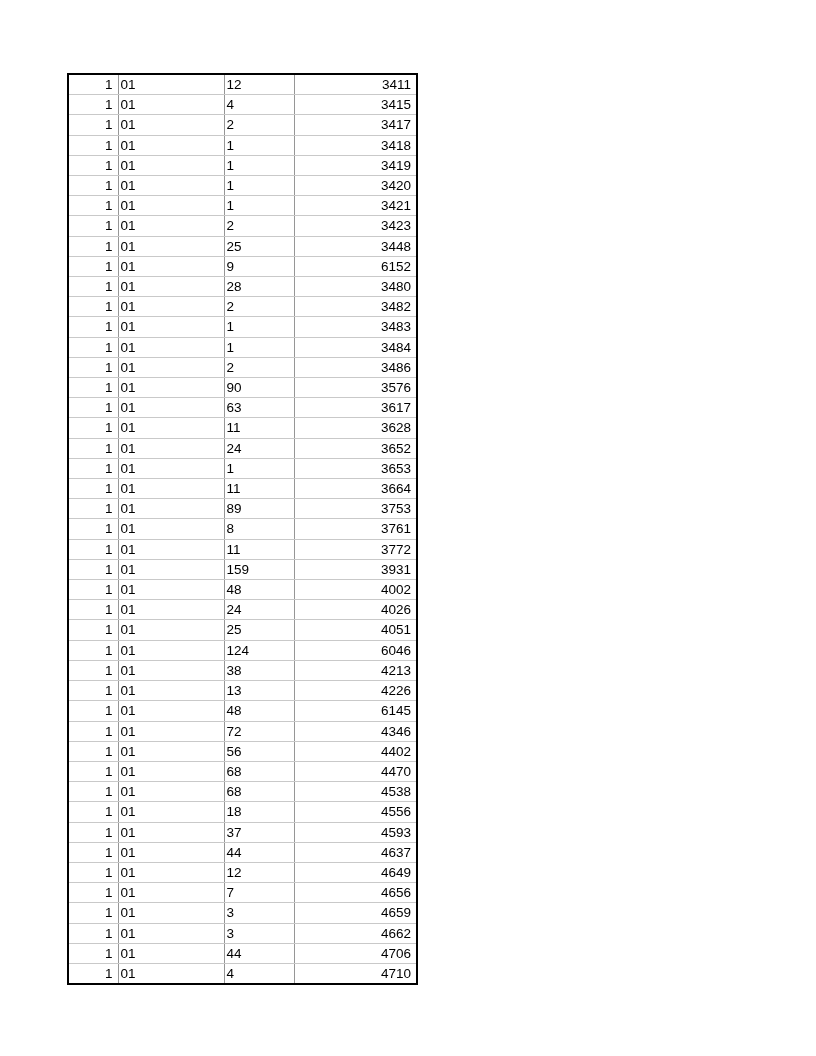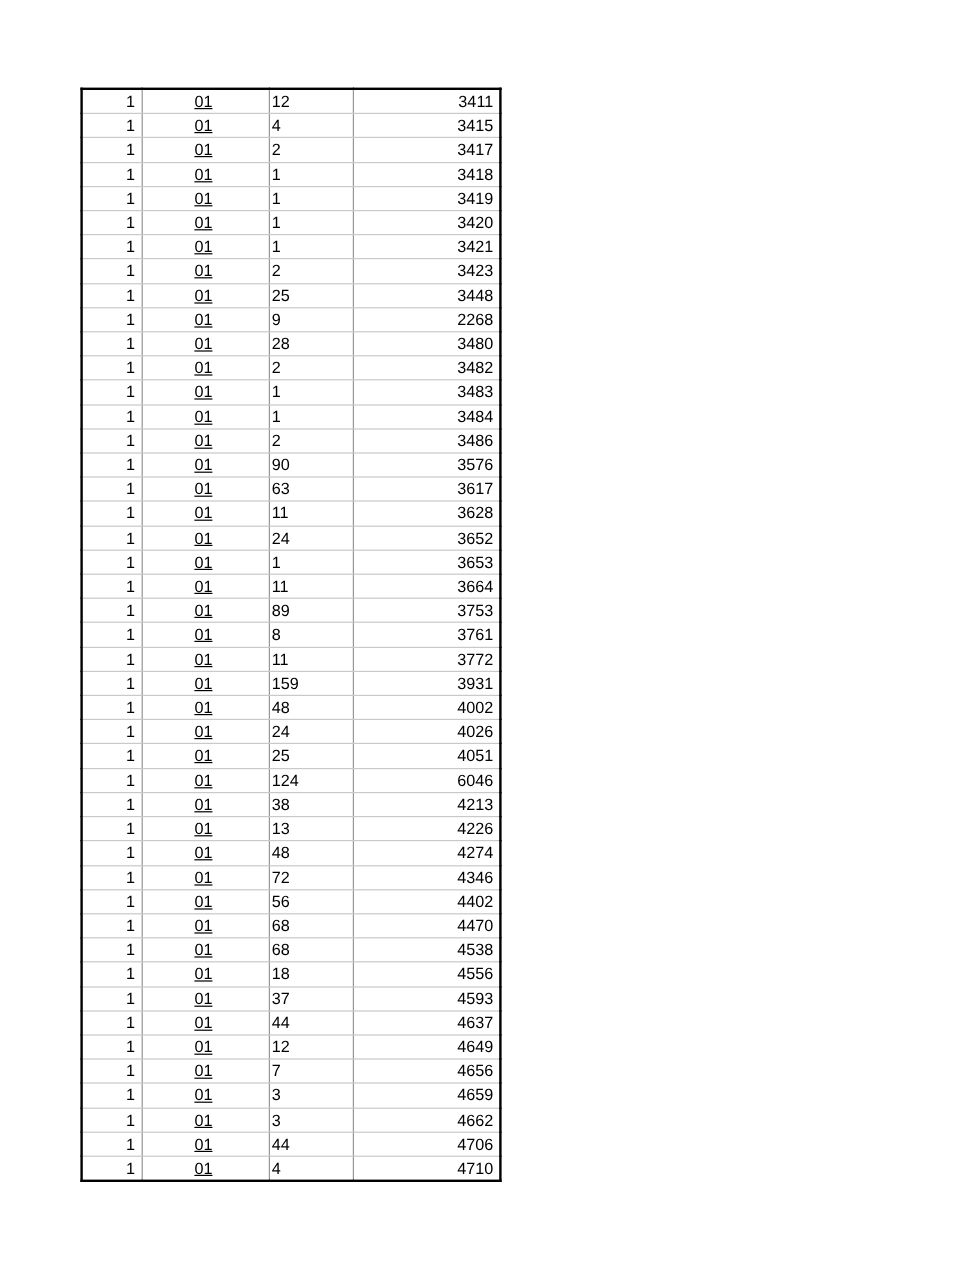--- a/index.html
+++ b/index.html
@@ -29,21 +29,21 @@
     border-bottom: 1px solid #c9c9c9;
     border-left: 1px solid #969696;
     border-right: 1px solid #969696;
     height: 19.2px;
     padding: 0 5px 0 2px;
     overflow: hidden;
     white-space: nowrap;
     line-height: 19.2px;
   }
   .sheet-table td.c0 { text-align: right; }
-  .sheet-table td.c1 { text-align: center; text-decoration: underline; }
+  .sheet-table td.c1 { text-align: left; }
   .sheet-table td.c2 { }
   .sheet-table td.c3 { text-align: right; padding-left: 14px; }
   col.w0 { width: 50px; }
   col.w1 { width: 106px; }
   col.w2 { width: 70px; }
   col.w3 { width: 123px; }
 </style>
 </head>
 <body>
 
@@ -106,21 +106,21 @@
       <tr>
         <td class="c0">1</td>
         <td class="c1">01</td>
         <td class="c2">25</td>
         <td class="c3">3448</td>
       </tr>
       <tr>
         <td class="c0">1</td>
         <td class="c1">01</td>
         <td class="c2">9</td>
-        <td class="c3">2268</td>
+        <td class="c3">6152</td>
       </tr>
       <tr>
         <td class="c0">1</td>
         <td class="c1">01</td>
         <td class="c2">28</td>
         <td class="c3">3480</td>
       </tr>
       <tr>
         <td class="c0">1</td>
         <td class="c1">01</td>
@@ -238,21 +238,21 @@
       <tr>
         <td class="c0">1</td>
         <td class="c1">01</td>
         <td class="c2">13</td>
         <td class="c3">4226</td>
       </tr>
       <tr>
         <td class="c0">1</td>
         <td class="c1">01</td>
         <td class="c2">48</td>
-        <td class="c3">4274</td>
+        <td class="c3">6145</td>
       </tr>
       <tr>
         <td class="c0">1</td>
         <td class="c1">01</td>
         <td class="c2">72</td>
         <td class="c3">4346</td>
       </tr>
       <tr>
         <td class="c0">1</td>
         <td class="c1">01</td>

